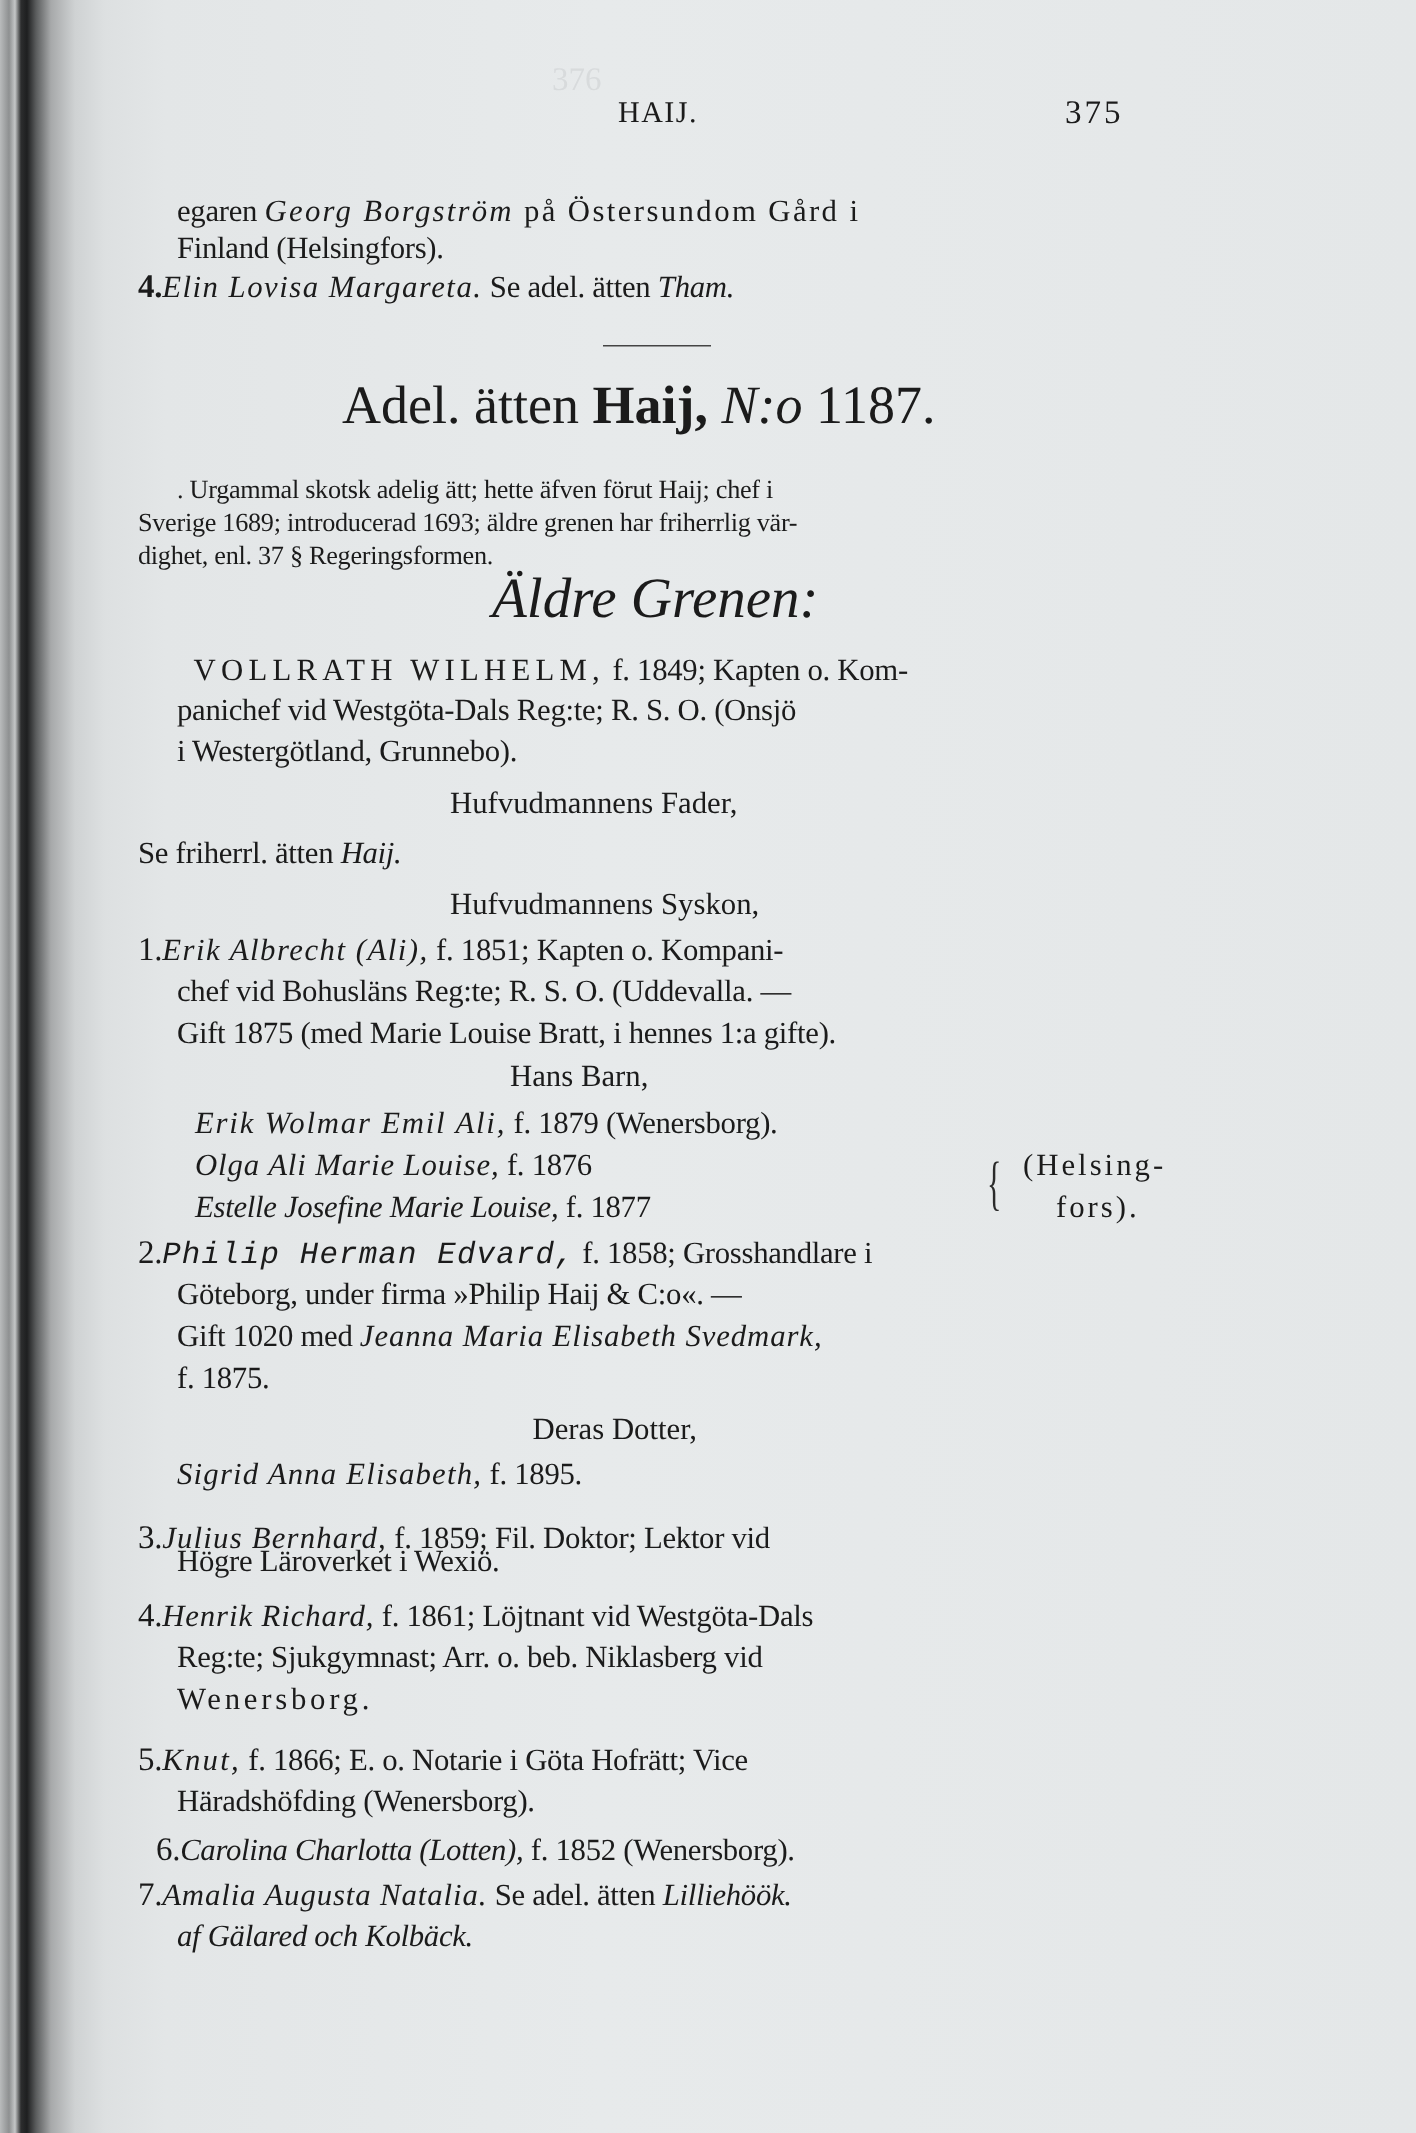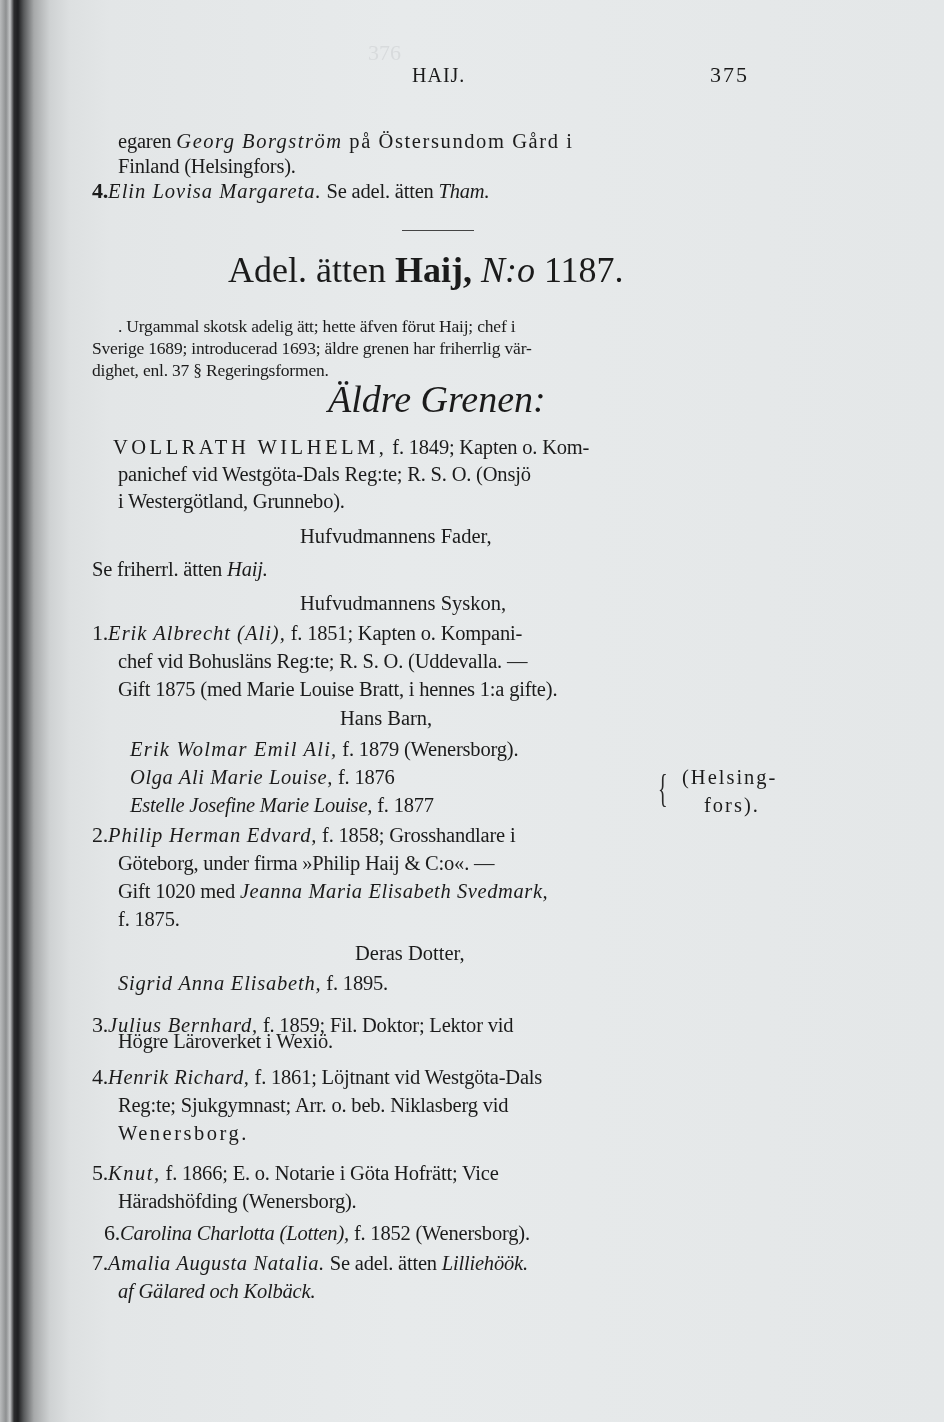--- a/index.html
+++ b/index.html
@@ -30,21 +30,21 @@
     }
     .line {
       position: absolute;
       white-space: nowrap;
       font-size: 20.5px;
       line-height: 26px;
       letter-spacing: -0.2px;
       transform-origin: left top;
     }
     .line i, .it { font-style: italic; }
-    .sp { letter-spacing: 3.5px; }
+    .sp { letter-spacing: 3.5px; margin-left: 16px; }
     .small {
       font-size: 17.5px;
       line-height: 22px;
     }
     .running-head {
       position: absolute;
       top: 64px;
       left: 412px;
       font-size: 20px;
       letter-spacing: 1px;
@@ -155,21 +155,21 @@
     <i style="letter-spacing:0.6px;">Olga Ali Marie Louise,</i><span> f. 1876</span>
   </div>
   <div class="line" style="top:792px;left:130px;">
     <i>Estelle Josefine Marie Louise,</i><span> f. 1877</span>
   </div>
   <div class="brace">{</div>
   <div class="line" style="top:764px;left:682px;letter-spacing:2px;">(Helsing-</div>
   <div class="line" style="top:792px;left:704px;letter-spacing:2px;">fors).</div>
 
   <div class="line" style="top:822px;left:92px;">
-    <span class="num">2.</span><i style="letter-spacing:0.8px;">Philip Herman Edvard,</i><span> f. 1858; Grosshandlare i</span>
+    <span class="num">2.</span><i style="letter-spacing:0.8px;font-family:Liberation Mono, monospace;">Philip Herman Edvard,</i><span> f. 1858; Grosshandlare i</span>
   </div>
   <div class="line" style="top:850px;left:118px;">Göteborg, under firma »Philip Haij &amp; C:o«. —</div>
   <div class="line" style="top:878px;left:118px;">
     <span>Gift 1020 med </span><i style="letter-spacing:0.6px;">Jeanna Maria Elisabeth Svedmark,</i>
   </div>
   <div class="line" style="top:906px;left:118px;">f. 1875.</div>
   <div class="centered" style="top:940px;left:355px;">Deras Dotter,</div>
   <div class="line" style="top:970px;left:118px;">
     <i style="letter-spacing:0.8px;">Sigrid Anna Elisabeth,</i><span> f. 1895.</span>
   </div>

